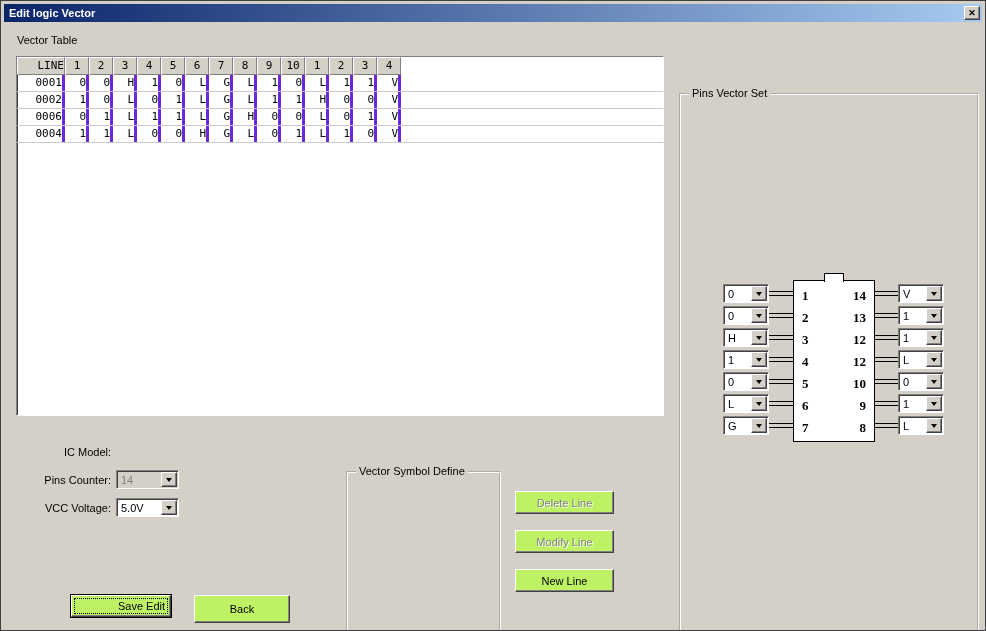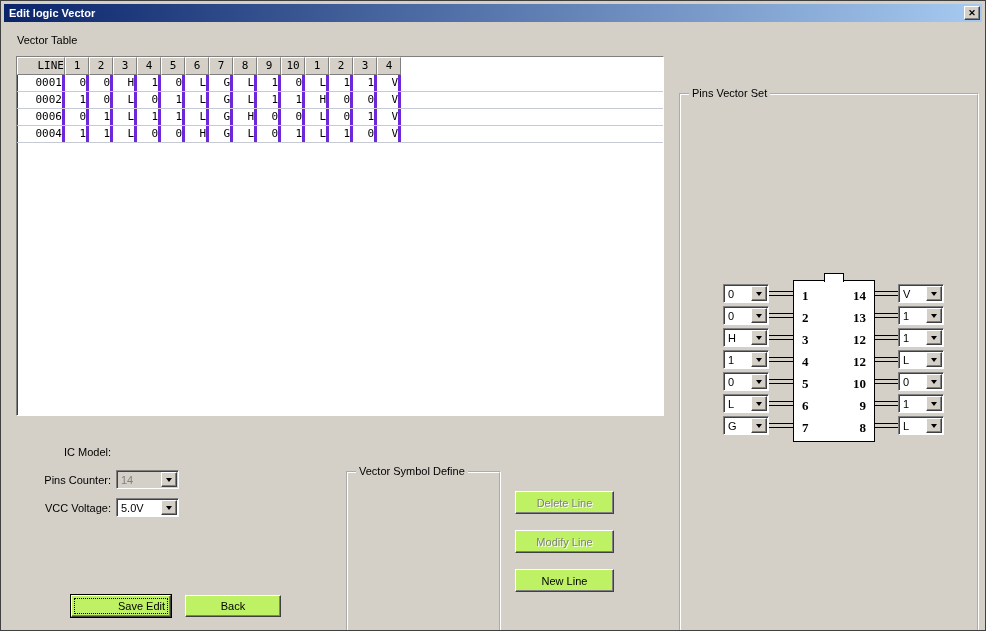--- a/index.html
+++ b/index.html
@@ -212,21 +212,21 @@
 
   <div class="groupbox" style="left:345px;top:430px;width:155px;height:166px">
     <span class="group-label">Vector Symbol Define</span>
   </div>
 
   <button class="btn" style="left:514px;top:490px;width:99px;height:23px" disabled="">Delete Line</button>
   <button class="btn" style="left:514px;top:529px;width:99px;height:23px" disabled="">Modify Line</button>
   <button class="btn" style="left:514px;top:568px;width:99px;height:23px">New Line</button>
 
   <button class="btn default-btn" style="left:70px;top:594px;width:100px;height:22px">Save Edit</button>
-  <button class="btn" style="left:184px;top:594px;width:96px;height:22px">Back</button>
+  <button class="btn" style="left:193px;top:594px;width:96px;height:28px">Back</button>
 
   <div class="groupbox" style="left:678px;top:52px;width:300px;height:570px">
     <span class="group-label">Pins Vector Set</span>
     <div class="chip">
       <div class="chip-notch"></div>
       <div class="chip-nums left">
           <div class="pin-num">1</div>
           <div class="pin-num">2</div>
           <div class="pin-num">3</div>
           <div class="pin-num">4</div>

